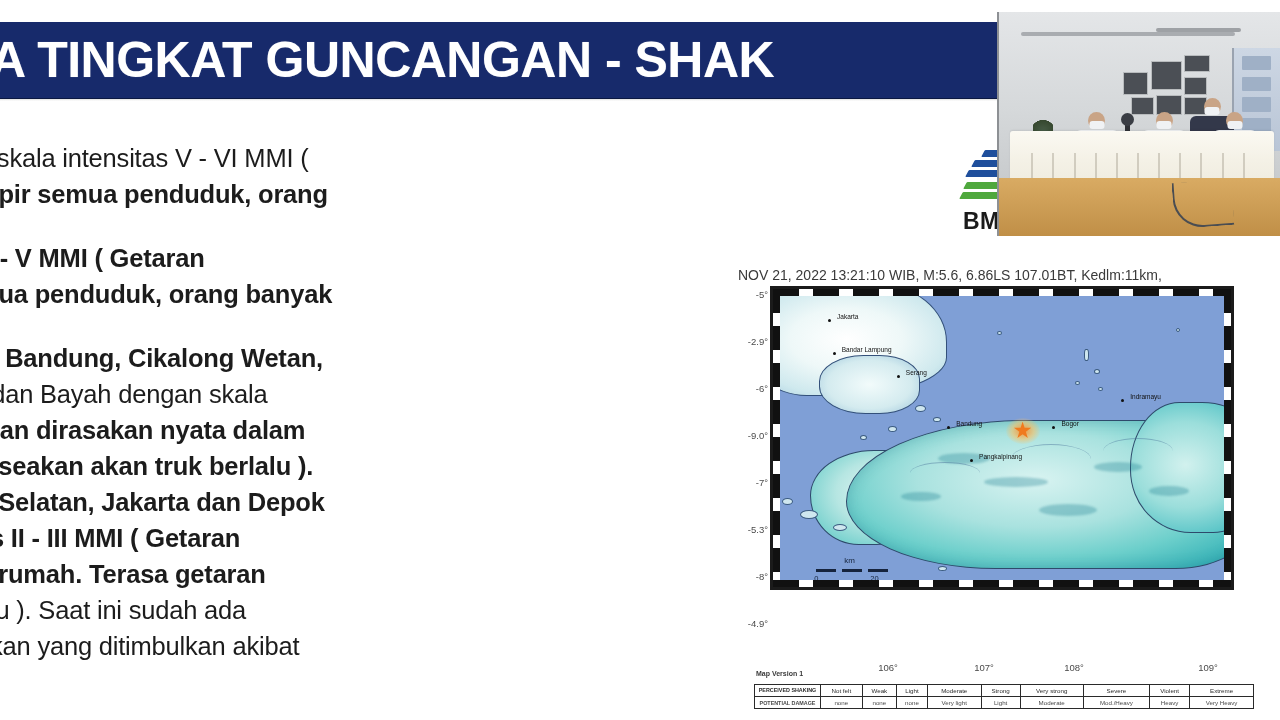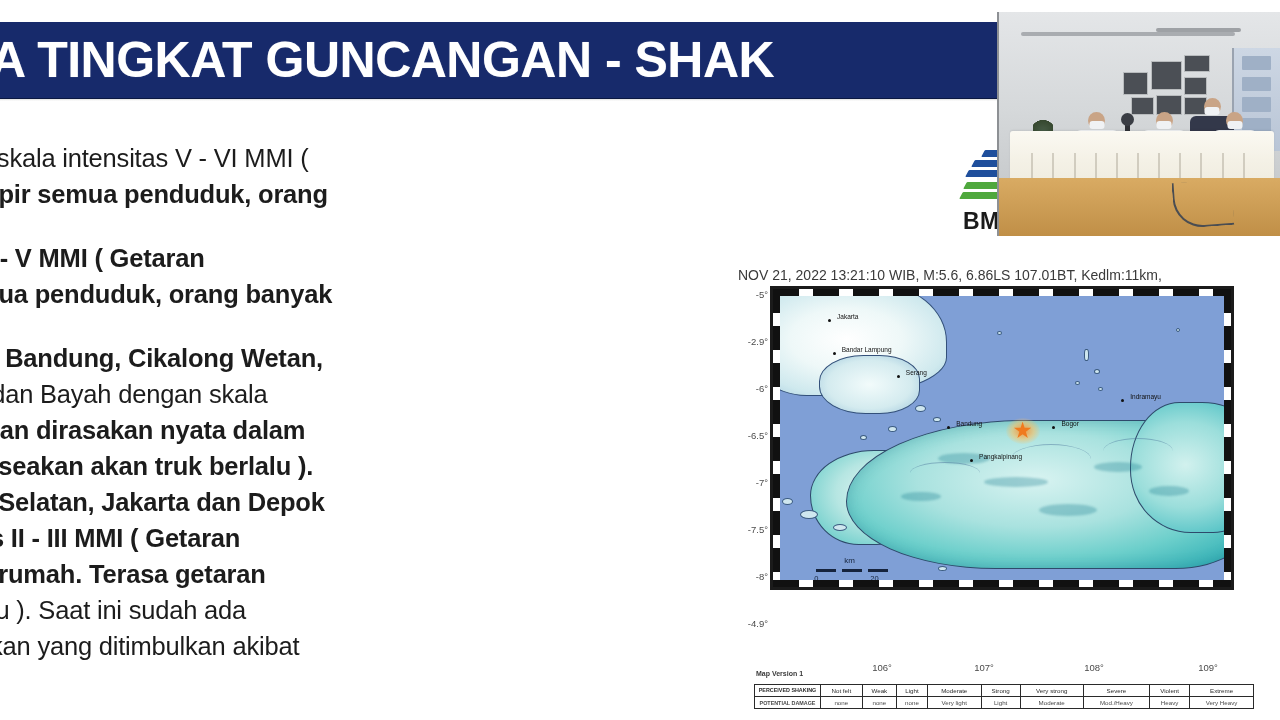--- a/index.html
+++ b/index.html
@@ -456,29 +456,29 @@
     <div id="vid-floor"></div>
     <div id="vid-cable"></div>
   </div>
 
   <div id="shakemap">
     <div id="sm-title2">NOV 21, 2022 13:21:10 WIB, M:5.6, 6.86LS 107.01BT, Kedlm:11km,</div>
 
     <div class="ytick" style="top:37px;">-5°</div>
     <div class="ytick" style="top:84px;">-2.9°</div>
     <div class="ytick" style="top:131px;">-6°</div>
-    <div class="ytick" style="top:178px;">-6.5°</div>
+    <div class="ytick" style="top:178px;">-9.0°</div>
     <div class="ytick" style="top:225px;">-7°</div>
-    <div class="ytick" style="top:272px;">-7.5°</div>
+    <div class="ytick" style="top:272px;">-5.3°</div>
     <div class="ytick" style="top:319px;">-8°</div>
     <div class="ytick" style="top:366px;">-4.9°</div>
 
-    <div class="xtick" style="left:136px;">106°</div>
+    <div class="xtick" style="left:142px;">106°</div>
     <div class="xtick" style="left:238px;">107°</div>
-    <div class="xtick" style="left:348px;">108°</div>
+    <div class="xtick" style="left:328px;">108°</div>
     <div class="xtick" style="left:462px;">109°</div>
 
     <div id="sm-plot">
       <div id="sm-vl"></div>
       <div id="sm-vr"></div>
 
       <div class="land" id="sumatra"></div>
       <div class="land" id="sumatra-tail"></div>
       <div class="land" id="java-west"></div>
       <div class="land" id="java-main"></div>

